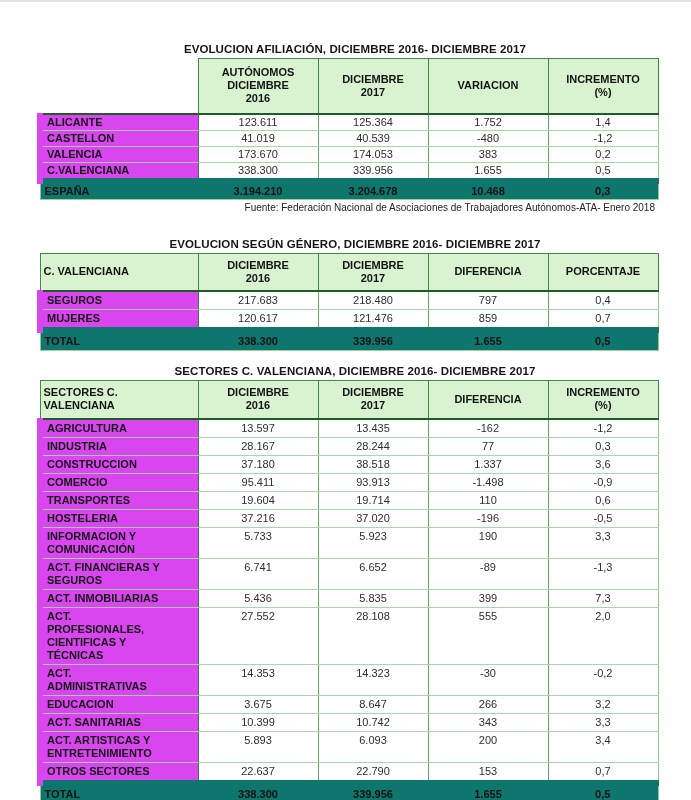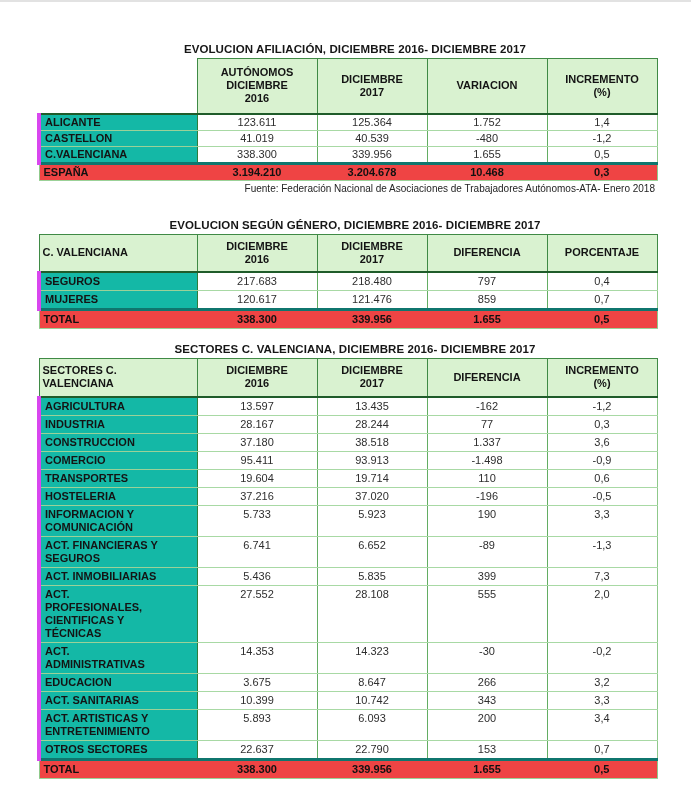--- a/index.html
+++ b/index.html
@@ -28,35 +28,35 @@
   
   th.head,th.label-head{
     background:#d9f2d0;font-weight:bold;text-align:center;vertical-align:middle;
     border:1px solid #3f8a45;border-bottom:2px solid #1f5c2a;
     white-space:pre-line;padding:5px 3px;color:#141414;
   }
   th.label-head{text-align:left;}
   th.corner{background:transparent;border:none;border-bottom:2px solid #1f5c2a;}
   
   th.label{
-    background:#14b8a6;font-weight:bold;text-align:left;vertical-align:top;
-    border-left:4px solid #d946ef;border-right:1px solid #2f7d3a;
+    background:#d946ef;font-weight:bold;text-align:left;vertical-align:top;
+    border-left:6px solid #d946ef;border-right:1px solid #2f7d3a;
     border-bottom:1px solid #9bd198;white-space:pre-line;color:#141414;
   }
   
   td{
     text-align:center;vertical-align:top;color:#2e2e2e;
     border-left:1px solid #63ad63;border-right:1px solid #63ad63;
     border-bottom:1px solid #a8d9a4;background:#ffffff;
   }
   tr td:last-child{border-right:1px solid #8fc98b;}
   
   tr.total th.label,tr.total td{
-    background:#ef4444;font-weight:bold;color:#111;
-    border-top:3px solid #0f766e;border-left:none;border-right:none;
+    background:#0f766e;font-weight:bold;color:#111;
+    border-top:6px solid #0f766e;border-left:none;border-right:none;
     border-bottom:1px solid #9bd198;
   }
   tr.total th.label{border-left:1px solid #8fc98b;}
   tr.total td:last-child{border-right:1px solid #8fc98b;}
 
   .source{
     font-size:10px;color:#242424;text-align:right;margin:2px 0 25px 0;
     width:618px;
   }
   .gap-mid{height:14px;}
@@ -101,20 +101,27 @@
             <td>1,4</td>
           </tr>
           <tr class="">
             <th class="label">CASTELLON</th>
             <td>41.019</td>
             <td>40.539</td>
             <td>-480</td>
             <td>-1,2</td>
           </tr>
           <tr class="">
+            <th class="label">VALENCIA</th>
+            <td>173.670</td>
+            <td>174.053</td>
+            <td>383</td>
+            <td>0,2</td>
+          </tr>
+          <tr class="">
             <th class="label">C.VALENCIANA</th>
             <td>338.300</td>
             <td>339.956</td>
             <td>1.655</td>
             <td>0,5</td>
           </tr>
           <tr class="total">
             <th class="label">ESPAÑA</th>
             <td>3.194.210</td>
             <td>3.204.678</td>

